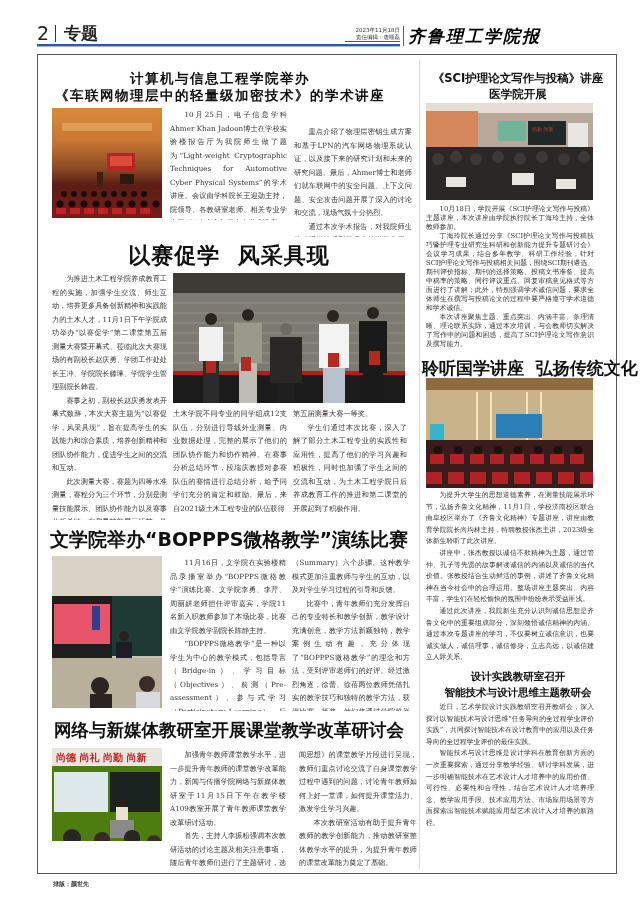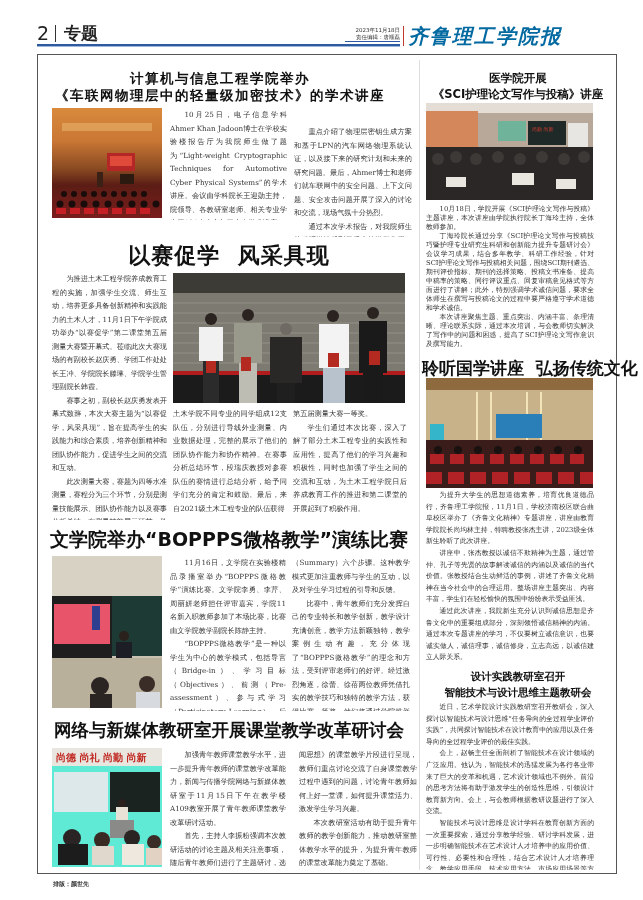--- a/index.html
+++ b/index.html
@@ -7,21 +7,21 @@
   body { position: relative; font-family: "DejaVu Serif", serif; color: #222; }
 
   .masthead { position: absolute; left: 37px; top: 22px; width: 580px; height: 22px; }
   .page-num { position: absolute; left: 0; top: 0; font-family: "DejaVu Sans", sans-serif; font-size: 19px; line-height: 22px; color: #222; }
   .page-sep { position: absolute; left: 18px; top: 3px; width: 1px; height: 17px; background: #333; }
   .page-section { position: absolute; left: 27px; top: 0; font-family: "DejaVu Sans", sans-serif; font-size: 17px; font-weight: bold; line-height: 22px; }
   .rule-top { position: absolute; left: 37px; top: 44px; width: 363px; height: 2px; background: #2d5aa0; }
   .rule-top2 { position: absolute; left: 37px; top: 46px; width: 363px; height: 1px; background: #9fb7db; }
   .issue-meta { position: absolute; left: 345px; top: 27px; width: 55px; text-align: right; font-family: "DejaVu Sans", sans-serif; font-size: 5.5px; line-height: 7px; color: #333; }
   .brand-sep { position: absolute; left: 403px; top: 26px; width: 1px; height: 20px; background: #c0392b; }
-  .brand { position: absolute; left: 408px; top: 25px; font-family: "DejaVu Serif", serif; font-style: italic; font-weight: bold; font-size: 20px; color: #0369a1; letter-spacing: 2px; line-height: 22px; }
+  .brand { position: absolute; left: 408px; top: 25px; font-family: "DejaVu Serif", serif; font-style: italic; font-weight: bold; font-size: 17px; color: #000000; letter-spacing: 2px; line-height: 22px; }
 
   .frame-left { position: absolute; left: 37px; top: 54px; width: 1px; height: 820px; background: #555; }
   .frame-top { position: absolute; left: 37px; top: 54px; width: 451px; height: 1px; background: #555; }
   .frame-right { position: absolute; left: 616px; top: 54px; width: 1px; height: 820px; background: #555; }
   .frame-top2 { position: absolute; left: 488px; top: 54px; width: 129px; height: 1px; background: #555; }
   .frame-bottom { position: absolute; left: 37px; top: 873px; width: 580px; height: 1px; background: #555; }
   .col-sep { position: absolute; left: 419px; top: 60px; width: 1px; height: 810px; background: #ddd; }
 
   .title { position: absolute; font-family: "DejaVu Sans", sans-serif; font-weight: bold; color: #111; text-align: center; white-space: nowrap; }
   .body-text { position: absolute; font-size: 7.2px; line-height: 13.5px; color: #333; text-align: justify; overflow: hidden; }
@@ -177,21 +177,21 @@
 <div class="body-text" style="left:170px; top:556px; width:116px; height:155px;">
   <p>11月16日，文学院在实验楼精品录播室举办“BOPPPS微格教学”演练比赛。文学院李勇、李芹、周丽妍老师担任评审嘉宾，学院11名新入职教师参加了本场比赛，比赛由文学院教学副院长陈静主持。</p>
   <p>“BOPPPS微格教学”是一种以学生为中心的教学模式，包括导言（Bridge-in）、学习目标（Objectives）、前测（Pre-assessment）、参与式学习（Participatory Learning）、后测（Post-assessment）和总结</p>
 </div>
 <div class="body-text" style="left:292px; top:556px; width:118px; height:155px;">
   <p style="text-indent:0">（Summary）六个步骤。这种教学模式更加注重教师与学生的互动，以及对学生学习过程的引导和反馈。</p>
   <p>比赛中，青年教师们充分发挥自己的专业特长和教学创新，教学设计充满创意，教学方法新颖独特，教学案例生动有趣，充分体现了“BOPPPS微格教学”的理念和方法，受到评审老师们的好评。经过激烈角逐，徐蕾、徐蓓两位教师凭借扎实的教学技巧和独特的教学方法，获得比赛一等奖，他们将通过学院推举进行校级示范比赛。</p>
 </div>
 
 <div class="title" style="left:40px; top:718px; width:378px; font-size:17.5px; line-height:24px;">网络与新媒体教研室开展课堂教学改革研讨会</div>
-<div class="photo" style="left:52px; top:748px; width:110px; height:119px; background:#5eead4;">
+<div class="photo" style="left:52px; top:748px; width:110px; height:93px; background:#4d7c0f;">
   <svg width="110" height="117" viewBox="0 0 110 117">
     <rect x="0" y="0" width="110" height="18" fill="#e9e6e0"></rect>
     <text x="4" y="13" font-size="10" fill="#c0271f" font-family="DejaVu Sans, sans-serif" font-weight="bold">尚德 尚礼 尚勤 尚新</text>
     <rect x="2" y="24" width="54" height="40" fill="#dde8ea"></rect>
     <rect x="58" y="24" width="50" height="40" fill="#1b2320"></rect>
     <circle cx="70" cy="55" r="4" fill="#2a211c"></circle>
       <rect x="64" y="59" width="12" height="16" fill="#e8e1d6"></rect>
     <rect x="58" y="72" width="24" height="18" fill="#8a8a88"></rect>
     <circle cx="20" cy="90" r="9" fill="#2a2424"></circle>
       <rect x="6" y="96" width="30" height="21" fill="#1c1c1c"></rect>
@@ -206,22 +206,22 @@
 <div class="body-text" style="left:170px; top:748px; width:116px; height:120px;">
   <p>加强青年教师课堂教学水平，进一步提升青年教师的课堂教学改革能力，新闻与传播学院网络与新媒体教研室于11月15日下午在教学楼A109教室开展了青年教师课堂教学改革研讨活动。</p>
   <p>首先，主持人李振粉强调本次教研活动的讨论主题及相关注意事项，随后青年教师们进行了主题研讨，选取了《马克思主义新</p>
 </div>
 <div class="body-text" style="left:292px; top:748px; width:118px; height:120px;margin-left:7px;">
   <p style="text-indent:0">闻思想》的课堂教学片段进行呈现，教师们重点讨论交流了自身课堂教学过程中遇到的问题，讨论青年教师如何上好一堂课，如何提升课堂活力、激发学生学习兴趣。</p>
   <p>本次教研室活动有助于提升青年教师的教学创新能力，推动教研室整体教学水平的提升，为提升青年教师的课堂改革能力奠定了基础。</p>
 </div>
 
 <div class="title" style="left:422px; top:70px; width:192px; font-size:11.5px; line-height:16px;">
+  <div>《SCI护理论文写作与投稿》讲座</div>
   <div>医学院开展</div>
-  <div>《SCI护理论文写作与投稿》讲座</div>
 </div>
 <div class="photo" style="left:426px; top:103px; width:167px; height:97px; background:#b7a89a;">
   <svg width="167" height="97" viewBox="0 0 167 97">
     <rect x="0" y="0" width="167" height="10" fill="#e3ddd6"></rect>
     <rect x="0" y="8" width="52" height="42" fill="#d3875a"></rect>
     <rect x="72" y="18" width="28" height="20" fill="#6fb49a"></rect>
     <rect x="102" y="18" width="38" height="24" fill="#1f2a28"></rect>
     <text x="106" y="28" font-size="5" fill="#d23a2e" font-family="DejaVu Sans, sans-serif">尚勤 尚新</text>
     <rect x="142" y="20" width="20" height="26" fill="#e8e6e2"></rect>
     <rect x="0" y="44" width="167" height="53" fill="#2a2726"></rect>
@@ -286,31 +286,30 @@
         <circle cx="52" cy="72" r="4"></circle>
         <circle cx="72" cy="72" r="4"></circle>
         <circle cx="92" cy="72" r="4"></circle>
         <circle cx="112" cy="72" r="4"></circle>
         <circle cx="132" cy="72" r="4"></circle>
         <circle cx="152" cy="72" r="4"></circle>
     </g>
   </svg>
 </div>
 <div class="body-text" style="left:426px; top:490px; width:168px; height:175px; font-size:6.8px; line-height:11.6px;">
-  <p>为提升大学生的思想道德素养，培育优良道德品行，齐鲁理工学院报，11月1日，学校济南校区联合曲阜校区举办了《齐鲁文化精神》专题讲座，讲座由教育学院院长尚均林主持，特聘教授张杰主讲，2023级全体新生聆听了此次讲座。</p>
+  <p>为提升大学生的思想道德素养，在测量技能展示环节，弘扬齐鲁文化精神，11月1日，学校济南校区联合曲阜校区举办了《齐鲁文化精神》专题讲座，讲座由教育学院院长尚均林主持，特聘教授张杰主讲，2023级全体新生聆听了此次讲座。</p>
   <p>讲座中，张杰教授以诚信不欺精神为主题，通过管仲、孔子等先贤的故事解读诚信的内涵以及诚信的当代价值。张教授结合生动鲜活的事例，讲述了齐鲁文化精神在当今社会中的合理运用。整场讲座主题突出、内容丰富，学生们在轻松愉快的氛围中纷纷表示受益匪浅。</p>
   <p>通过此次讲座，我院新生充分认识到诚信思想是齐鲁文化中的重要组成部分，深刻领悟诚信精神的内涵。通过本次专题讲座的学习，不仅要树立诚信意识，也要诚实做人，诚信理事，诚信修身，立志高远，以诚信建立人际关系。</p>
   <p>张杰教授系山东理工大学《管子学刊》编辑部副主编、副编审，自2020年以来一直主讲《齐鲁文化精神》课程，也是《齐鲁文化精神》教材的主要编者之一。</p>
 </div>
 
 <div class="title" style="left:422px; top:668px; width:192px; font-size:10.5px; line-height:16px;">
   <div>设计实践教研室召开</div>
   <div>智能技术与设计思维主题教研会</div>
 </div>
 <div class="body-text" style="left:426px; top:702px; width:168px; height:168px; font-size:6.8px; line-height:11.6px;">
   <p>近日，艺术学院设计实践教研室召开教研会，深入探讨以智能技术与设计思维“任务导向的全过程学业评价实践”，共同探讨智能技术在设计教育中的应用以及任务导向的全过程学业评价的最佳实践。</p>
-  <p>会上，赵畅主任全面剖析了智能技术在设计领域的广泛应用。他认为，智能技术的迅猛发展为各行各业带来了巨大的变革和机遇，艺术设计领域也不例外。前沿的思考方法将有助于激发学生的创造性思维，引领设计教育新方向。会上，与会教师根据教研议题进行了深入交流。</p>
   <p>智能技术与设计思维是设计学科在教育创新方面的一次重要探索，通过分享教学经验、研讨学科发展，进一步明确智能技术在艺术设计人才培养中的应用价值、可行性、必要性和合理性，结合艺术设计人才培养理念、教学应用手段、技术应用方法、市场应用场景等方面探索出智能技术赋能应用型艺术设计人才培养的新路径。</p>
 </div>
 
 <div class="col-sep"></div>
 
 <div class="footer">排版：颜世先</div>
 
 </body></html>

